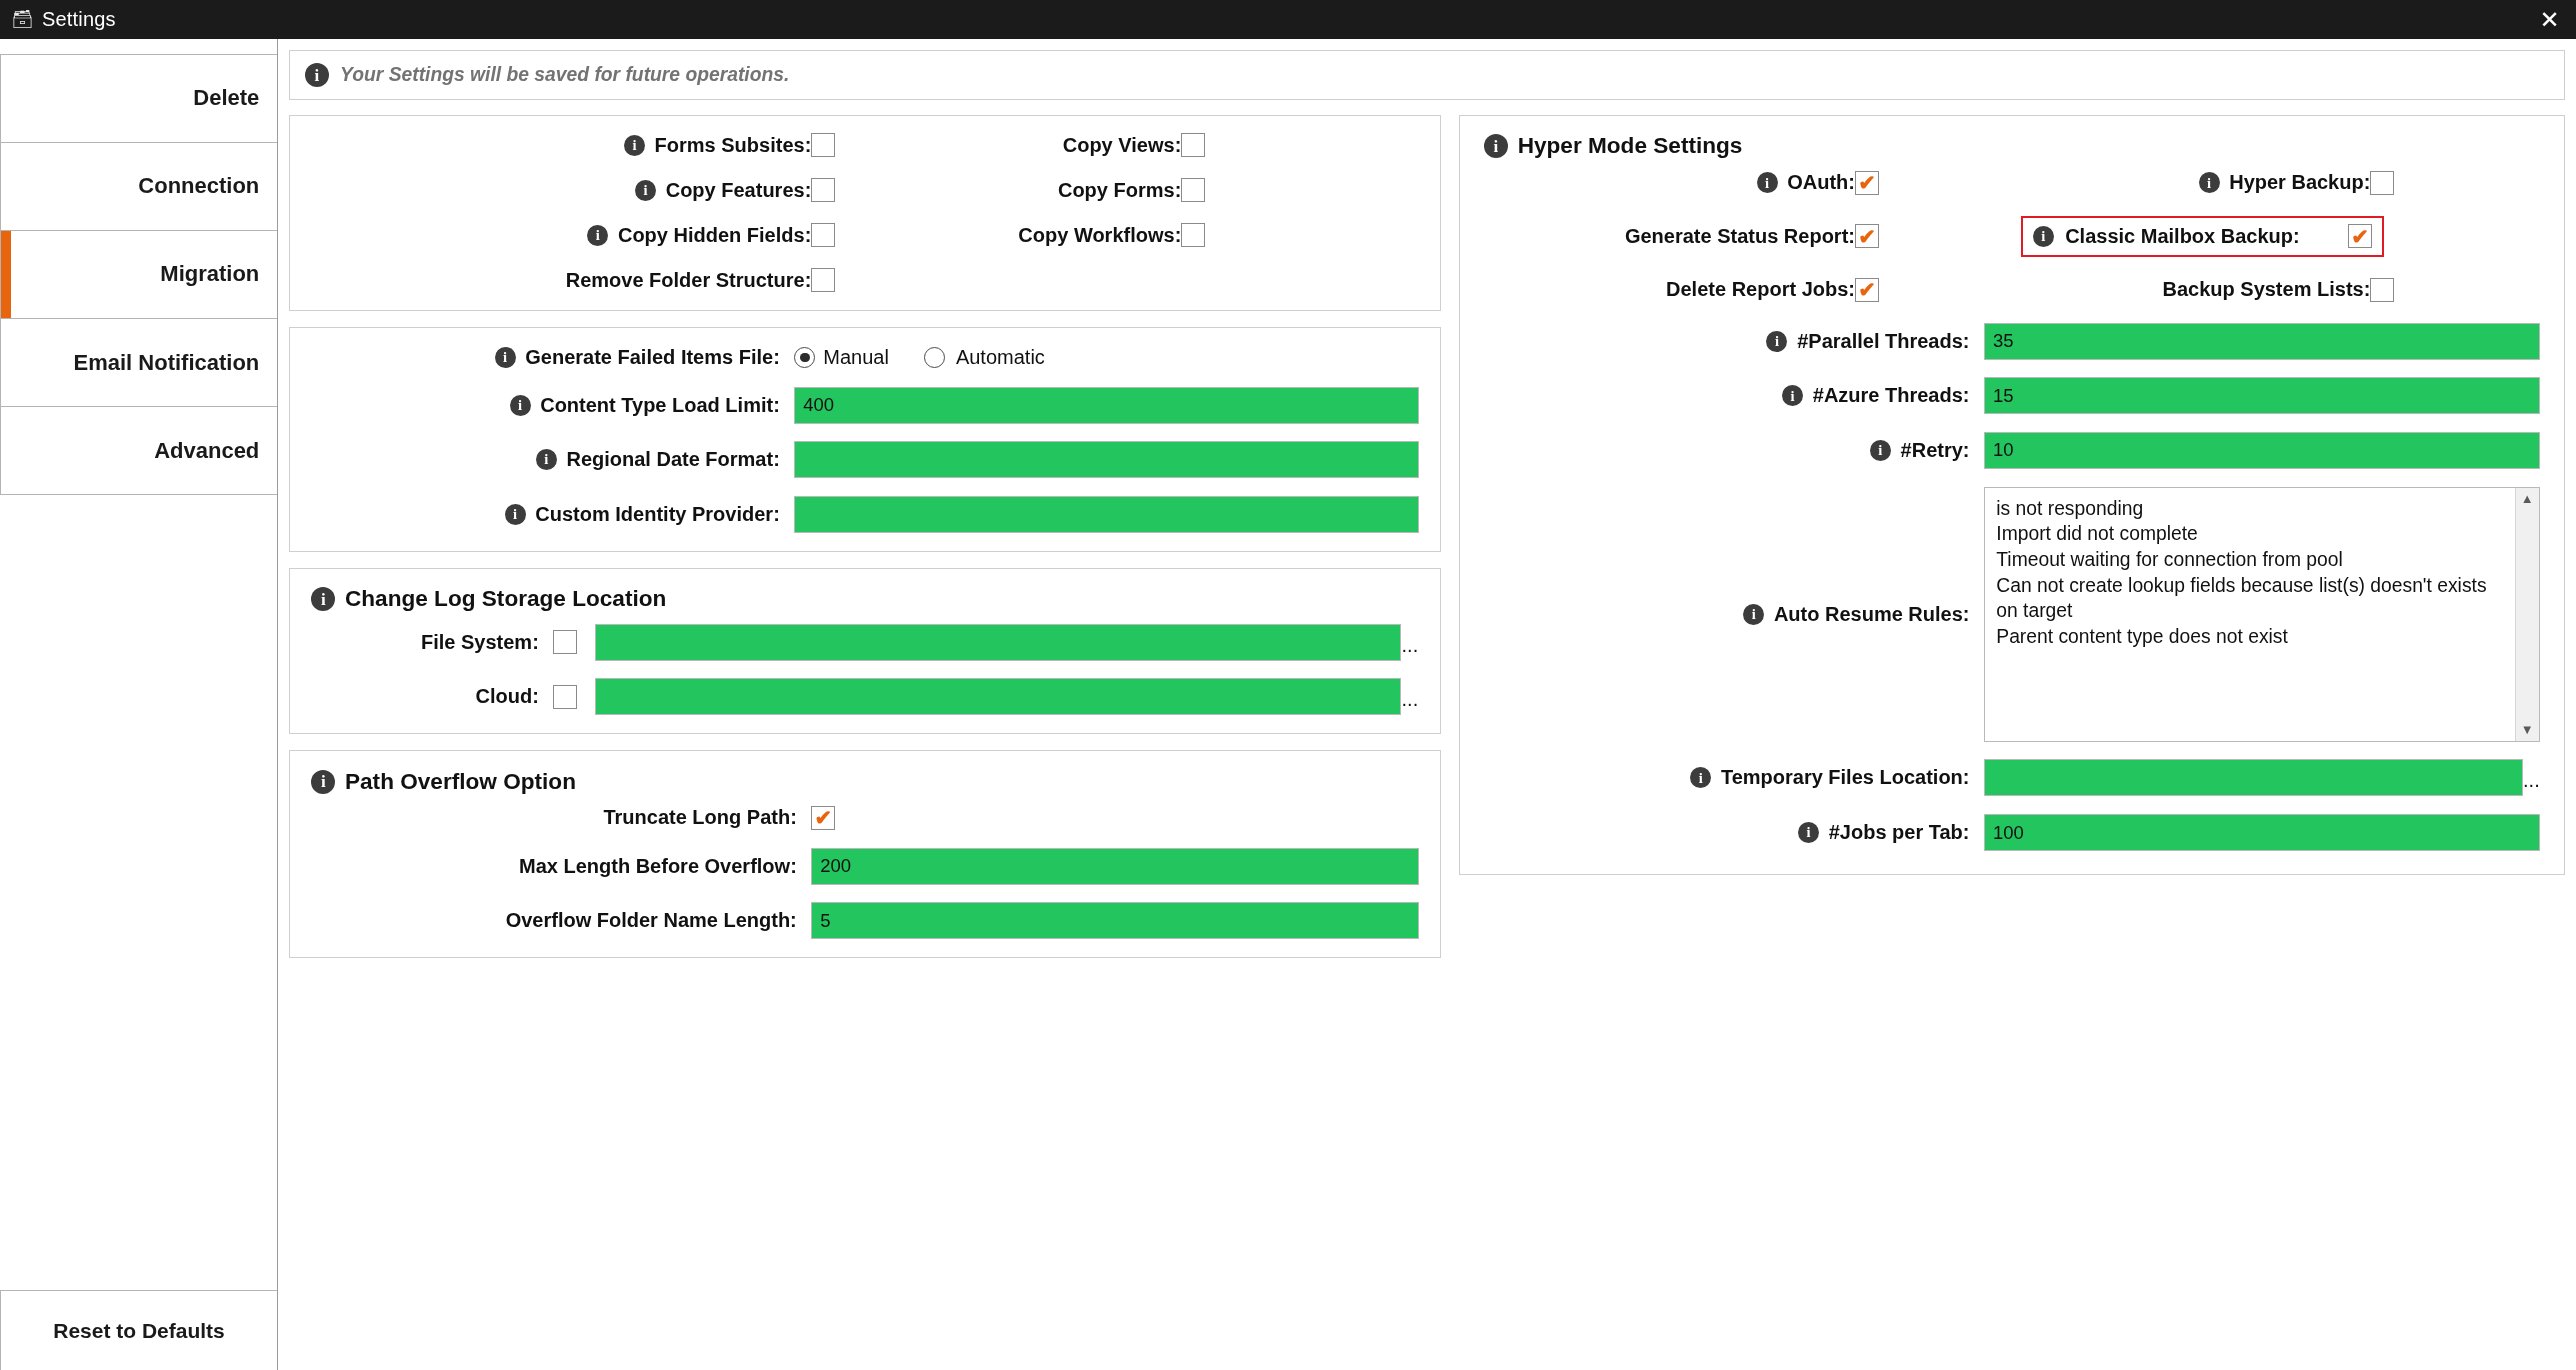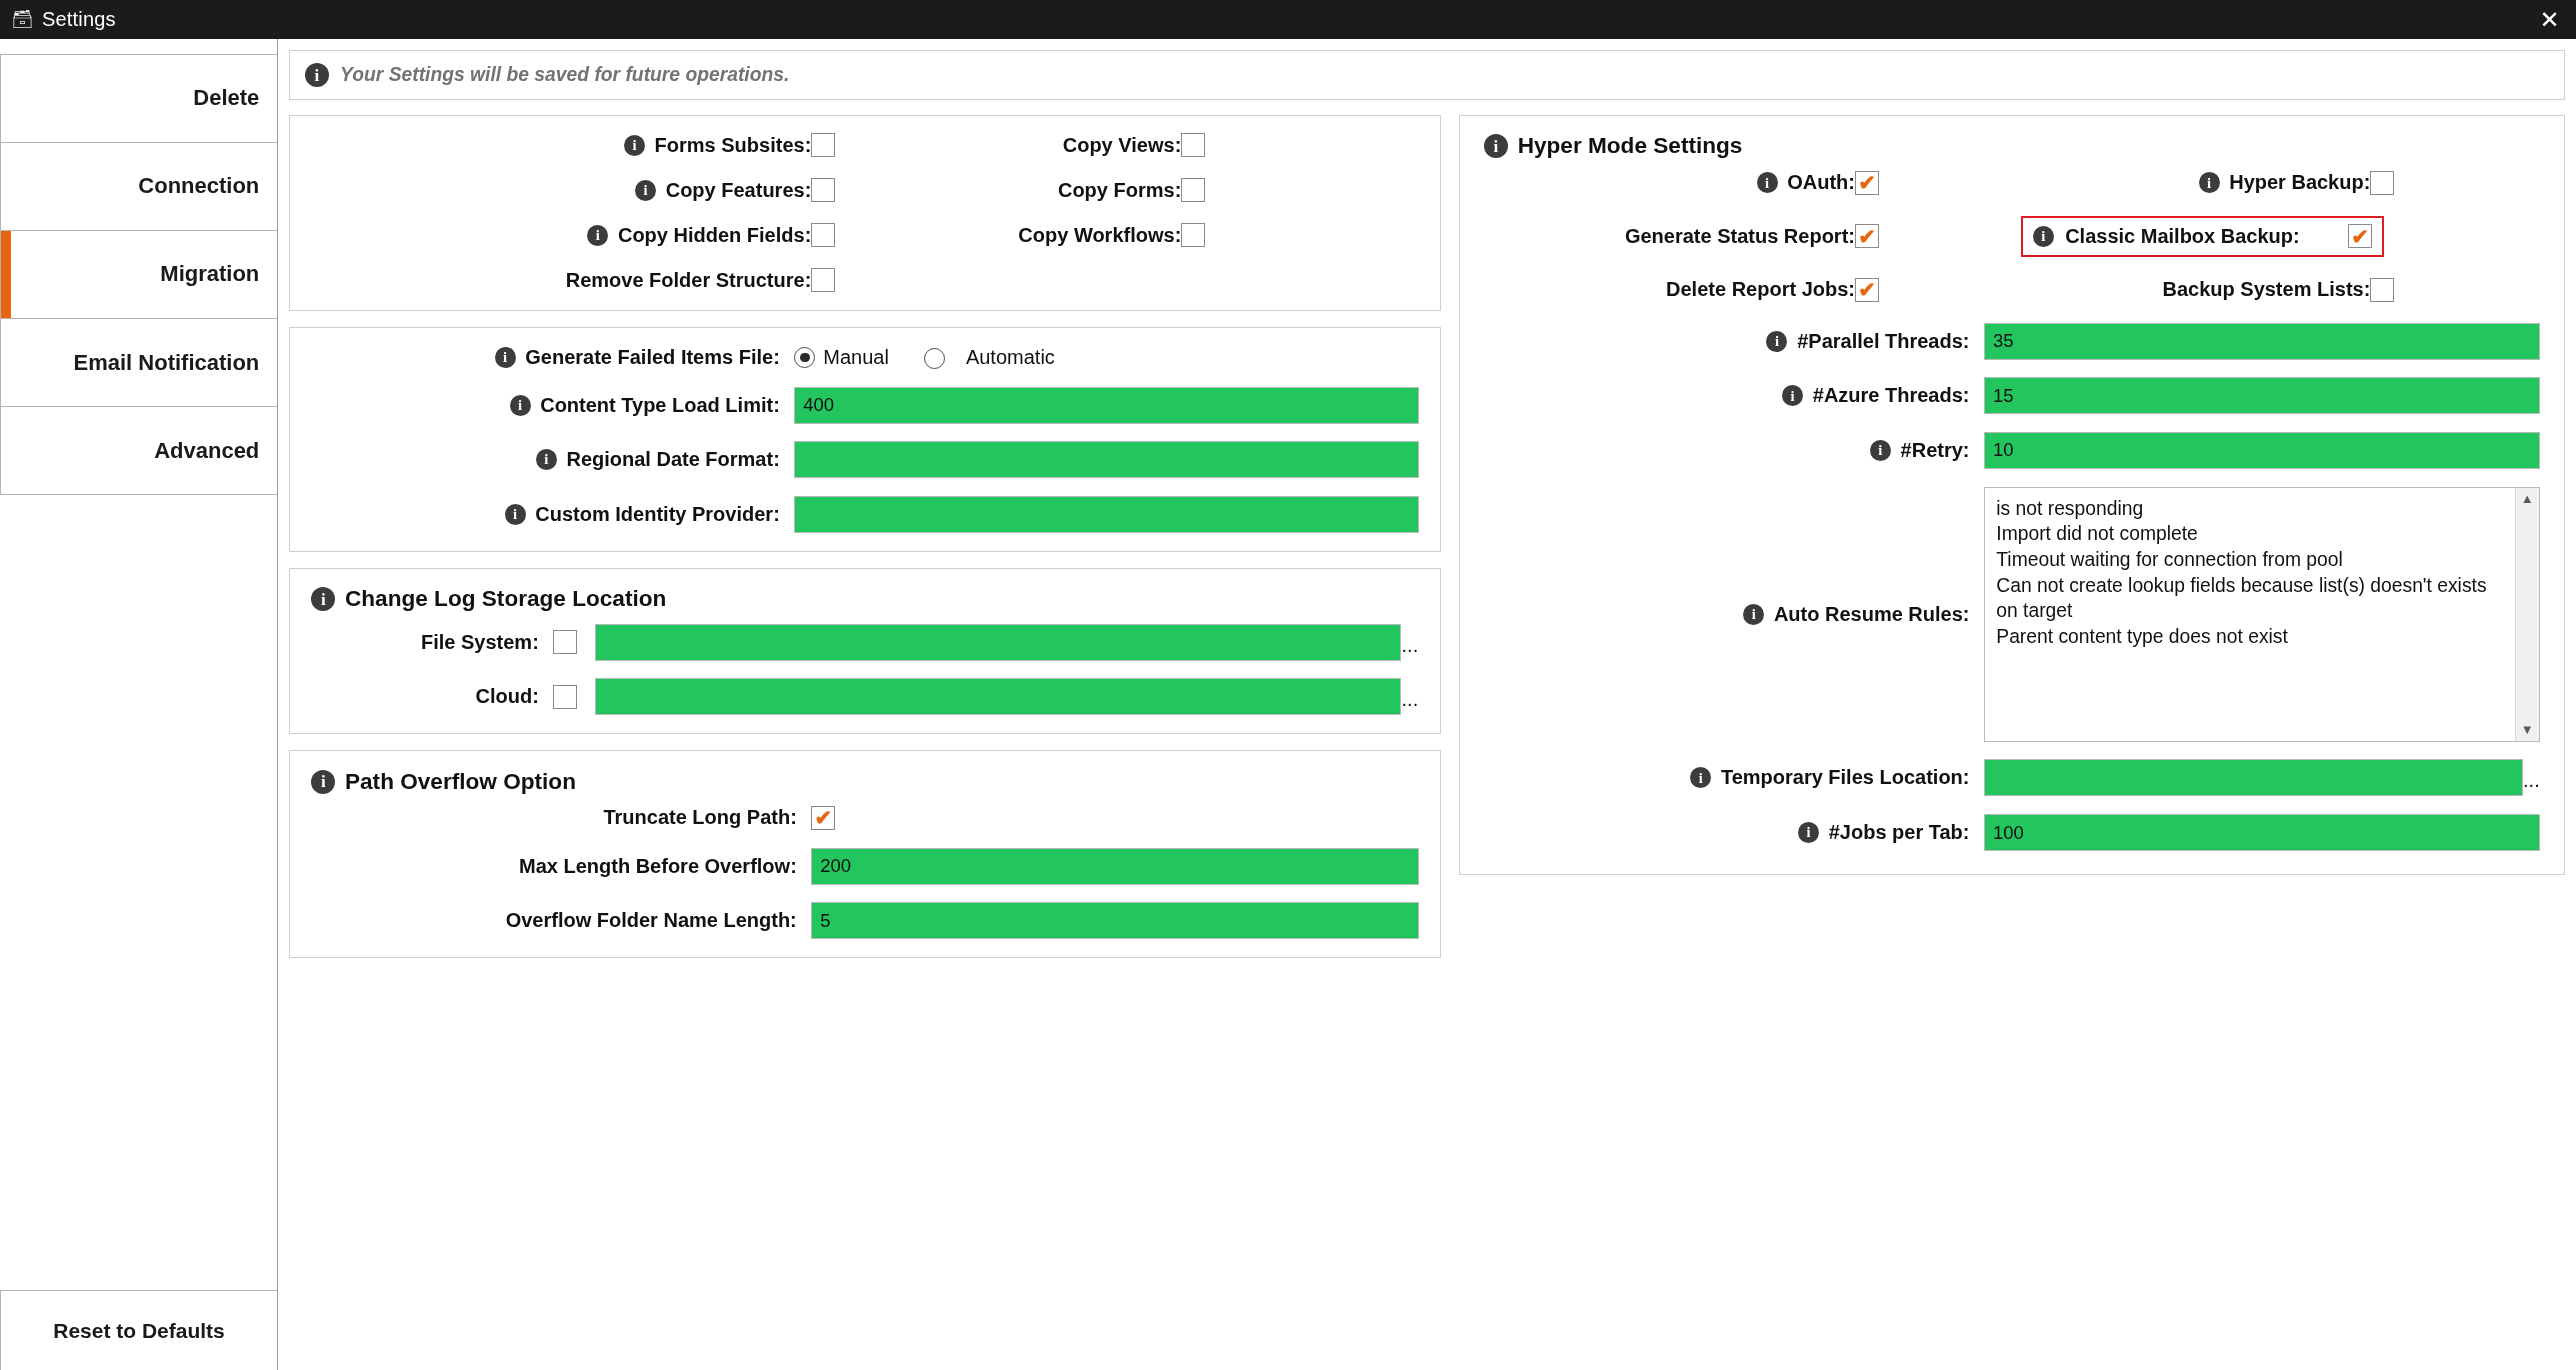--- a/index.html
+++ b/index.html
@@ -363,21 +363,21 @@
           <div class="panel">
             <div class="row">
               <div class="lab" style="width:483px;flex:0 0 483px;">
                 <span class="info">i</span>
                 <span class="lbl">Generate Failed Items File:</span>
               </div>
               <div style="display:flex;align-items:center;gap:8px;">
                 <span class="rb sel"></span>
                 <span class="lbl" style="font-weight:normal">Manual</span>
               </div>
-              <div style="display:flex;align-items:flex-end;gap:21px;margin-left:35px;">
+              <div style="display:flex;align-items:center;gap:11px;margin-left:35px;">
                 <span class="rb"></span>
                 <span class="lbl" style="font-weight:normal">Automatic</span>
               </div>
             </div>
 
             <div class="row">
               <div class="lab" style="width:483px;flex:0 0 483px;">
                 <span class="info">i</span>
                 <span class="lbl">Content Type Load Limit:</span>
               </div>

